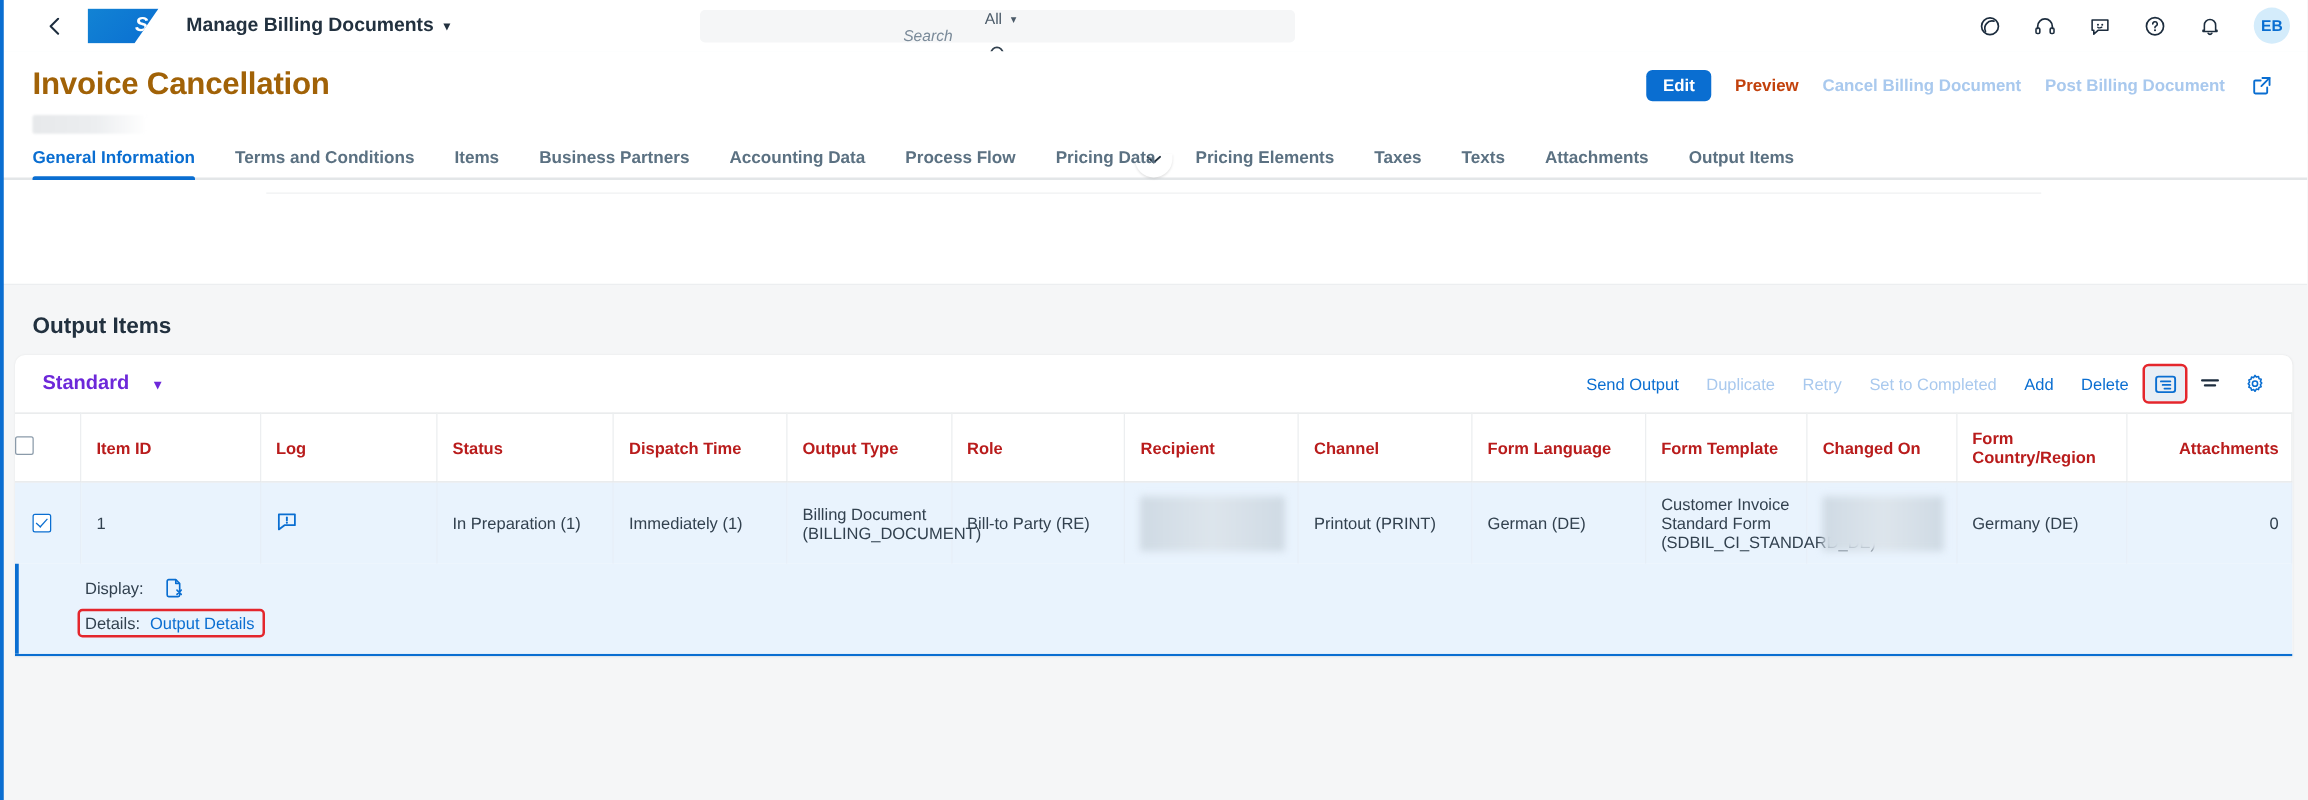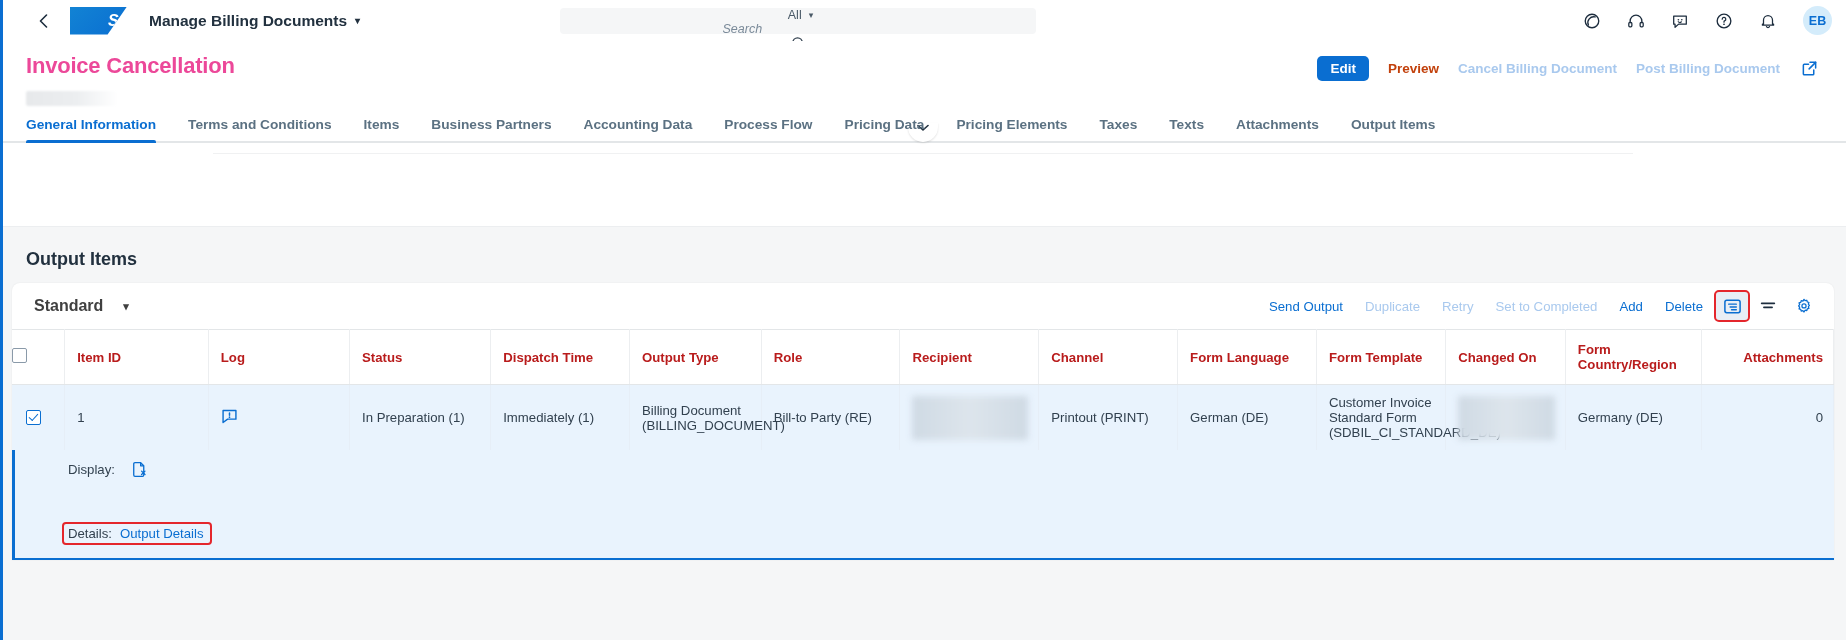--- a/index.html
+++ b/index.html
@@ -124,23 +124,23 @@
     background: #fff;
     padding: 12px 0 0 0;
     position: relative;
   }
   .obj-title-row {
     display: flex;
     align-items: flex-start;
     padding: 0 26px;
   }
   .obj-title {
-    font-size: 22px;
-    font-weight: bold;
-    color: #ec4899;
+    font-size: 25px;
+    font-weight: bold;
+    color: #a16207;
     letter-spacing: -.2px;
   }
   .obj-actions {
     margin-left: auto;
     display: flex;
     align-items: center;
     gap: 19px;
     padding-top: 3px;
   }
   .btn-emph {
@@ -257,21 +257,21 @@
   }
   .table-toolbar {
     display: flex;
     align-items: center;
     height: 46px;
     padding: 0 12px 0 22px;
   }
   .variant {
     font-size: 16px;
     font-weight: bold;
-    color: #404040;
+    color: #6d28d9;
     display: flex; align-items: center; gap: 20px;
     cursor: pointer;
     justify-content: center;
   }
   .variant .caret { font-size: 11px; }
   .toolbar-actions {
     margin-left: auto;
     display: flex; align-items: center; gap: 0;
   }
   .tb-btn {
@@ -384,21 +384,20 @@
     cursor: pointer;
   }
   .details-highlight {
     outline: 2px solid #e4262c;
     border-radius: 2px;
     padding: 2px 6px 2px 4px;
     margin-left: -4px;
     display: inline-flex;
     align-items: center;
     gap: 8px;
-    margin-top: 36px;
   }
   .row-footer-line {
     height: 2px;
     background: #0a6ed1;
     width: 100%;
   }
 </style>
 </head>
 <body>
 

